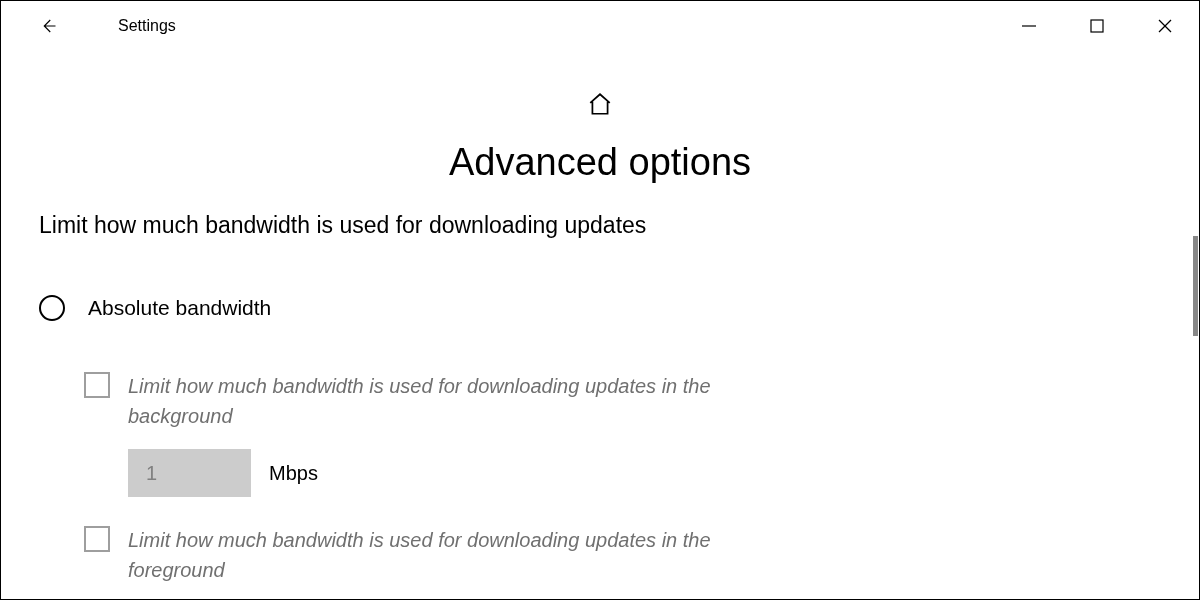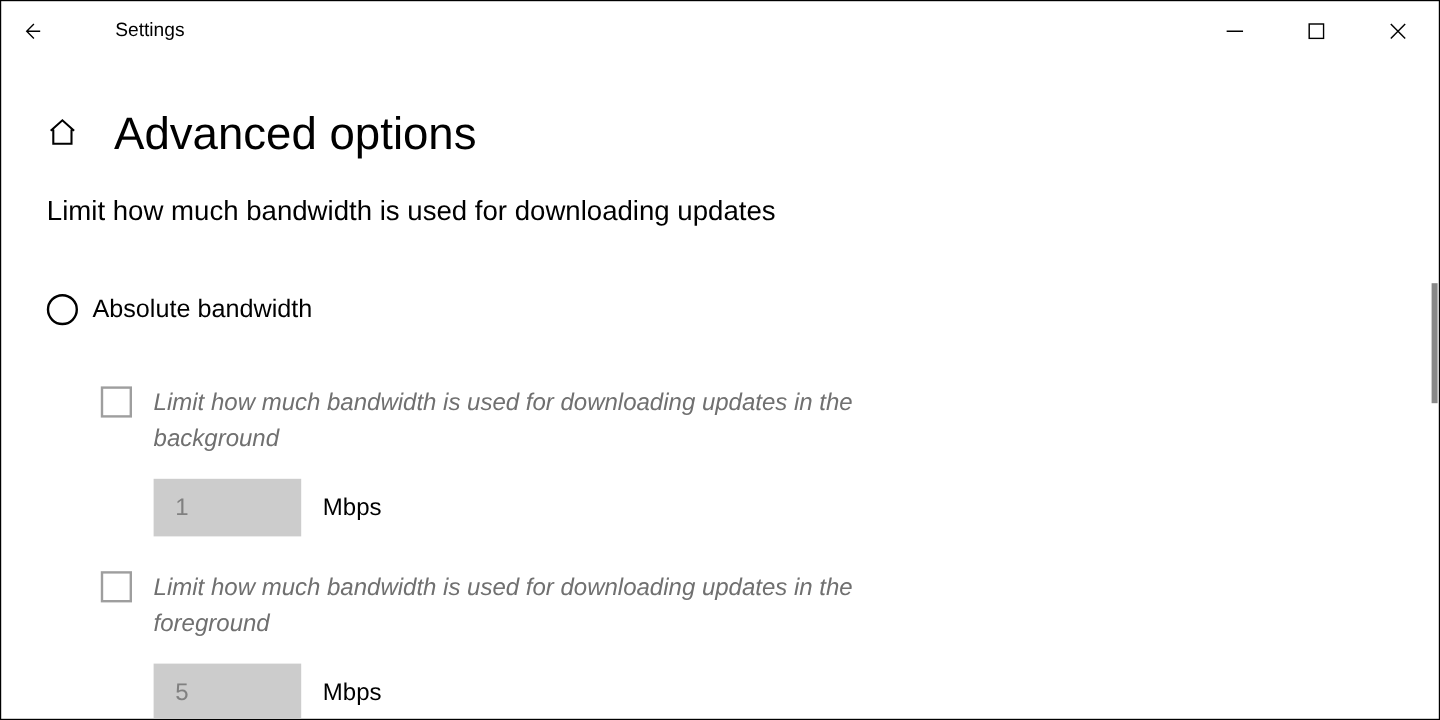--- a/index.html
+++ b/index.html
@@ -14,20 +14,21 @@
       background: #fff;
       border: 1px solid #000;
       overflow: hidden;
       position: relative;
     }
     .titlebar {
       height: 50px;
       display: flex;
       align-items: center;
       width: 100%;
+      padding-left: 22px;
     }
     .back-btn {
       width: 50px;
       height: 50px;
       display: flex;
       align-items: center;
       justify-content: center;
       cursor: default;
     }
     .back-btn svg { width: 18px; height: 18px; }
@@ -48,39 +49,40 @@
       align-items: center;
       justify-content: center;
     }
     .win-ctl svg { width: 14px; height: 14px; }
     .content {
       padding: 0 38px 0 38px;
     }
     .page-heading {
       display: flex;
       align-items: center;
-      gap: 30px;
+      gap: 20px;
       margin-top: 40px;
+      flex-direction: column;
     }
     .home-icon svg { width: 26px; height: 26px; }
     .page-title {
       font-size: 38px;
       font-weight: 400;
       color: #000;
     }
     .section-desc {
       font-size: 23px;
       color: #000;
       margin-top: 28px;
       font-weight: 400;
     }
     .radio-row {
       display: flex;
       align-items: center;
-      gap: 12px;
+      gap: 23px;
       margin-top: 56px;
     }
     .radio-outer {
       width: 26px;
       height: 26px;
       border: 2.5px solid #000;
       border-radius: 50%;
       flex-shrink: 0;
     }
     .radio-label {

